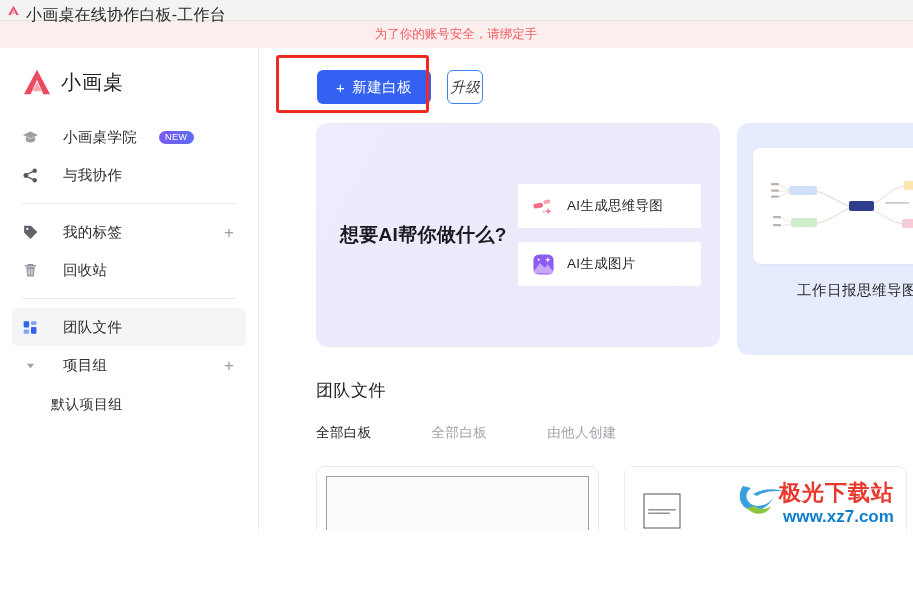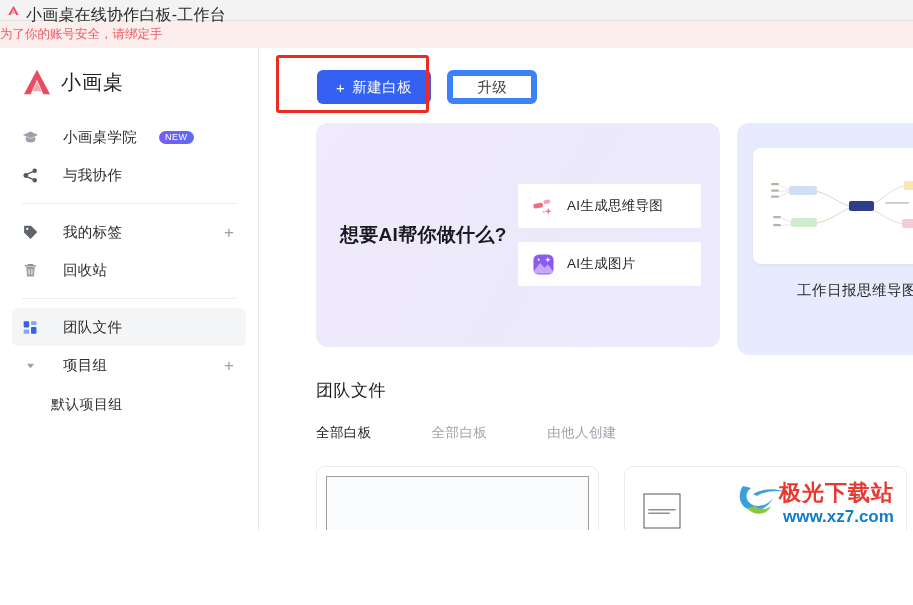--- a/index.html
+++ b/index.html
@@ -34,21 +34,21 @@
     white-space: nowrap;
     margin-top: 10px;
   }
 
   
   .notice {
     height: 27px;
     background: #fdeeee;
     display: flex;
     align-items: center;
-    justify-content: flex-start;
+    justify-content: center;
     padding-right: 0px;
     box-sizing: border-box;
   }
   .notice .notice-text {
     font-size: 12.5px;
     color: #ef5a62;
     white-space: nowrap;
     padding-right: 1px;
   }
 
@@ -176,28 +176,29 @@
     letter-spacing: .5px;
     cursor: pointer;
     display: flex;
     align-items: center;
     gap: 7px;
   }
   .btn-new .plus { font-size: 15px; font-weight: 500; line-height: 1; }
   .btn-upgrade {
     background: #fff;
     color: #3c4043;
-    border: 6px solid #3b82f6;
+    border: 1px solid #3b82f6;
     border-radius: 6px;
     height: 34px;
-    padding: 0 24px;
+    padding: 0 2px;
     font-size: 14.5px;
     font-family: inherit;
     letter-spacing: .5px;
     cursor: pointer;
+    font-style: italic;
   }
   
   .highlight-box {
     position: absolute;
     left: 17px;
     top: 7px;
     width: 147px;
     height: 52px;
     border: 3px solid #ee2b22;
     border-radius: 3px;

